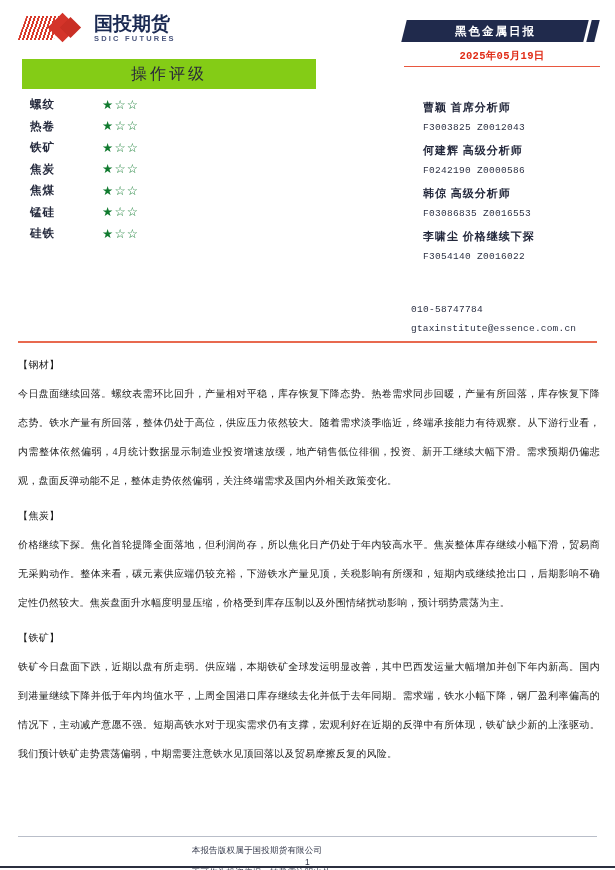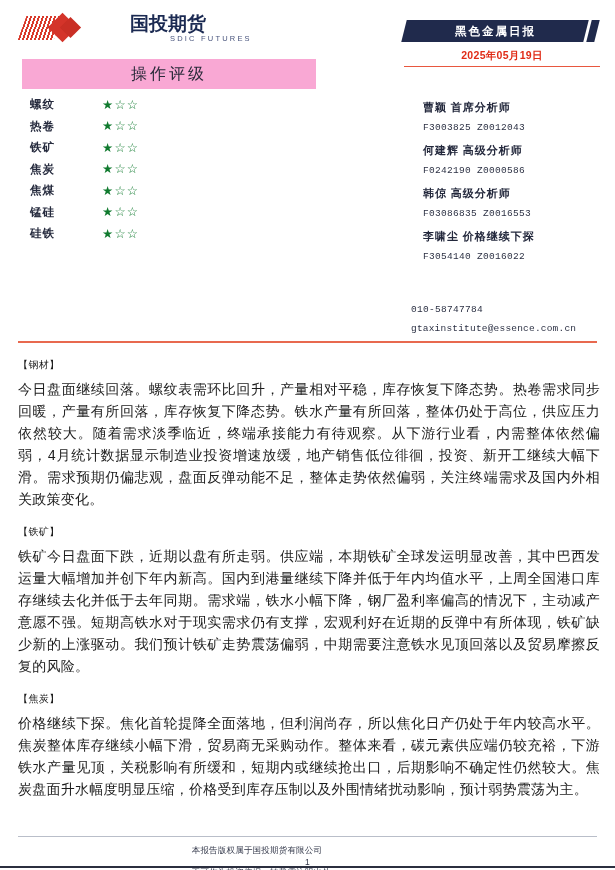--- a/index.html
+++ b/index.html
@@ -28,21 +28,20 @@
     position: relative;
     height: 340px;
   }
 
   .logo-block {
     position: absolute;
     left: 22px;
     top: 14px;
     display: flex;
     align-items: center;
-    gap: 36px;
   }
   .logo-mark {
     position: relative;
     width: 66px;
     height: 28px;
     margin-right: 6px;
   }
   .logo-hatch {
     position: absolute;
     left: 0;
@@ -81,35 +80,34 @@
   }
   .logo-cn {
     font-size: 19px;
     font-weight: bold;
     color: #1b2a52;
     letter-spacing: 0px;
     font-family: "Liberation Sans", sans-serif;
   }
   .logo-en {
     font-size: 7.5px;
-    font-weight: normal;
+    font-weight: bold;
     color: #49557d;
     letter-spacing: 2.2px;
     margin-top: 2px;
-    margin-left: 40px;
   }
 
   
   .rating-title {
     position: absolute;
     left: 22px;
     top: 59px;
     width: 294px;
     height: 30px;
-    background: #f9a8d4;
+    background: #84cc16;
     display: flex;
     align-items: center;
     justify-content: center;
   }
   .rating-title span {
     font-family: "Liberation Serif", serif;
     font-size: 16px;
     color: #2a2a3a;
     letter-spacing: 3px;
     font-weight: normal;
@@ -174,21 +172,21 @@
 
   .report-date {
     position: absolute;
     left: 404px;
     top: 49px;
     width: 196px;
     text-align: center;
     color: #e02b16;
     font-weight: bold;
     font-size: 10.5px;
-    font-family: Liberation Sans, sans-serif;
+    font-family: Liberation Mono, monospace;
     letter-spacing: 0.3px;
   }
   .date-rule {
     position: absolute;
     left: 404px;
     top: 66px;
     width: 196px;
     height: 1.2px;
     background: #e8573f;
   }
@@ -257,23 +255,23 @@
   }
   .section-title {
     font-family: "Liberation Sans", sans-serif;
     font-size: 10px;
     color: #1b1b1b;
     font-weight: normal;
     margin-bottom: 7px;
     letter-spacing: 0.4px;
   }
   .section-body {
-    font-family: Liberation Mono, monospace;
-    font-size: 14px;
-    line-height: 22px;
+    font-family: Liberation Serif, serif;
+    font-size: 10px;
+    line-height: 29px;
     color: #1b1b1b;
     text-align: justify;
     text-justify: inter-ideograph;
     letter-spacing: 0.25px;
   }
 
   
   .footer-rule {
     position: absolute;
     left: 18px;
@@ -386,26 +384,26 @@
 
     <div class="header-rule"></div>
   </div>
 
   <div class="content">
     <div class="section">
       <div class="section-title">【钢材】</div>
       <div class="section-body">今日盘面继续回落。螺纹表需环比回升，产量相对平稳，库存恢复下降态势。热卷需求同步回暖，产量有所回落，库存恢复下降态势。铁水产量有所回落，整体仍处于高位，供应压力依然较大。随着需求淡季临近，终端承接能力有待观察。从下游行业看，内需整体依然偏弱，4月统计数据显示制造业投资增速放缓，地产销售低位徘徊，投资、新开工继续大幅下滑。需求预期仍偏悲观，盘面反弹动能不足，整体走势依然偏弱，关注终端需求及国内外相关政策变化。</div>
     </div>
     <div class="section">
+      <div class="section-title">【焦炭】</div>
+      <div class="section-body">价格继续下探。焦化首轮提降全面落地，但利润尚存，所以焦化日产仍处于年内较高水平。焦炭整体库存继续小幅下滑，贸易商无采购动作。整体来看，碳元素供应端仍较充裕，下游铁水产量见顶，关税影响有所缓和，短期内或继续抢出口，后期影响不确定性仍然较大。焦炭盘面升水幅度明显压缩，价格受到库存压制以及外围情绪扰动影响，预计弱势震荡为主。</div>
+    </div>
+    <div class="section">
       <div class="section-title">【铁矿】</div>
       <div class="section-body">铁矿今日盘面下跌，近期以盘有所走弱。供应端，本期铁矿全球发运明显改善，其中巴西发运量大幅增加并创下年内新高。国内到港量继续下降并低于年内均值水平，上周全国港口库存继续去化并低于去年同期。需求端，铁水小幅下降，钢厂盈利率偏高的情况下，主动减产意愿不强。短期高铁水对于现实需求仍有支撑，宏观利好在近期的反弹中有所体现，铁矿缺少新的上涨驱动。我们预计铁矿走势震荡偏弱，中期需要注意铁水见顶回落以及贸易摩擦反复的风险。</div>
-    </div>
-    <div class="section">
-      <div class="section-title">【焦炭】</div>
-      <div class="section-body">价格继续下探。焦化首轮提降全面落地，但利润尚存，所以焦化日产仍处于年内较高水平。焦炭整体库存继续小幅下滑，贸易商无采购动作。整体来看，碳元素供应端仍较充裕，下游铁水产量见顶，关税影响有所缓和，短期内或继续抢出口，后期影响不确定性仍然较大。焦炭盘面升水幅度明显压缩，价格受到库存压制以及外围情绪扰动影响，预计弱势震荡为主。</div>
     </div>
   </div>
 
   <div class="footer-rule"></div>
   <div class="footer">
     <div class="footer-left">本报告版权属于国投期货有限公司</div>
     <div class="footer-center">1</div>
     <div class="footer-right">不可作为投资依据，转载需注明出处</div>
   </div>
   <div class="footer-bottom-rule"></div>

